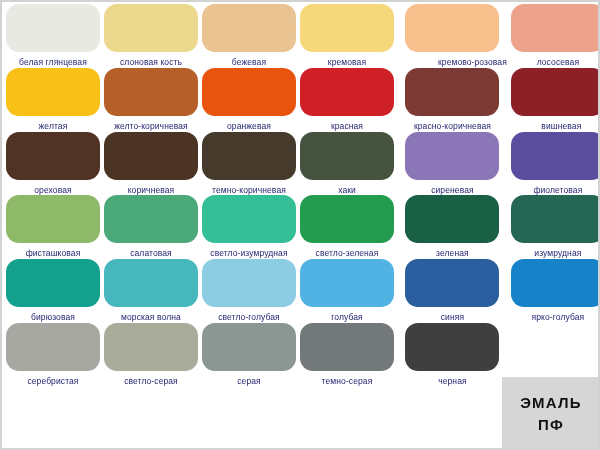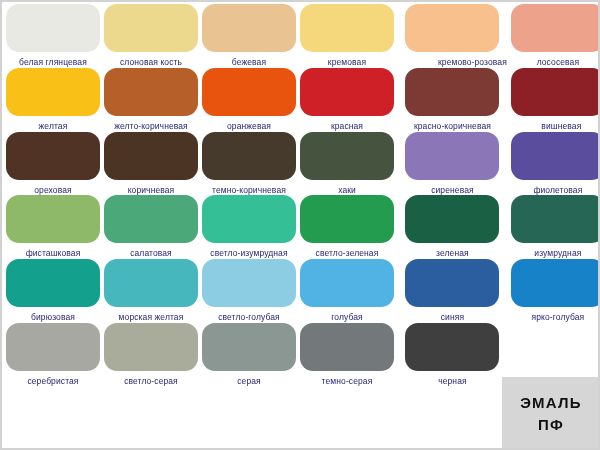--- a/index.html
+++ b/index.html
@@ -188,21 +188,21 @@
       <div class="swatch-cell">
         <div class="swatch-chip" style="background: rgb(37, 102, 85);"></div>
         <div class="swatch-label" style="color: rgb(38, 38, 115);">изумрудная</div>
       </div>
       <div class="swatch-cell">
         <div class="swatch-chip" style="background: rgb(19, 160, 141);"></div>
         <div class="swatch-label" style="color: rgb(38, 38, 115);">бирюзовая</div>
       </div>
       <div class="swatch-cell">
         <div class="swatch-chip" style="background: rgb(69, 183, 189);"></div>
-        <div class="swatch-label" style="color: rgb(38, 38, 115);">морская желтая</div>
+        <div class="swatch-label" style="color: rgb(38, 38, 115);">морская волна</div>
       </div>
       <div class="swatch-cell">
         <div class="swatch-chip" style="background: rgb(140, 205, 228);"></div>
         <div class="swatch-label" style="color: rgb(38, 38, 115);">светло-голубая</div>
       </div>
       <div class="swatch-cell">
         <div class="swatch-chip" style="background: rgb(81, 179, 228);"></div>
         <div class="swatch-label" style="color: rgb(38, 38, 115);">голубая</div>
       </div>
       <div class="swatch-cell">

